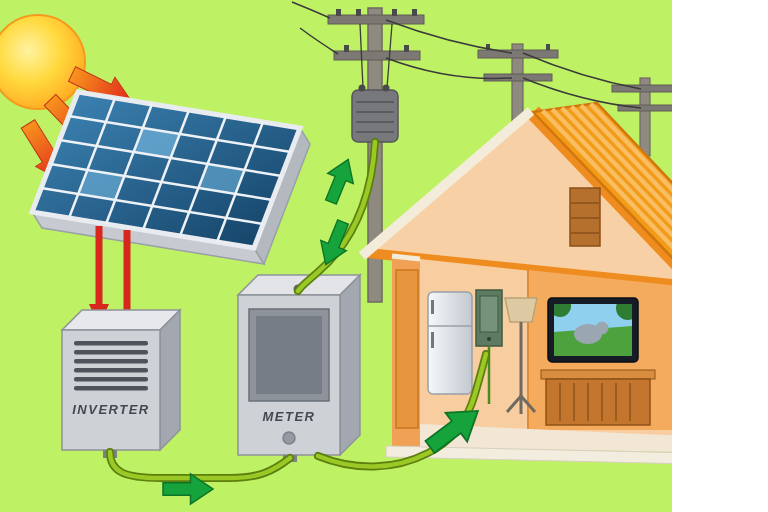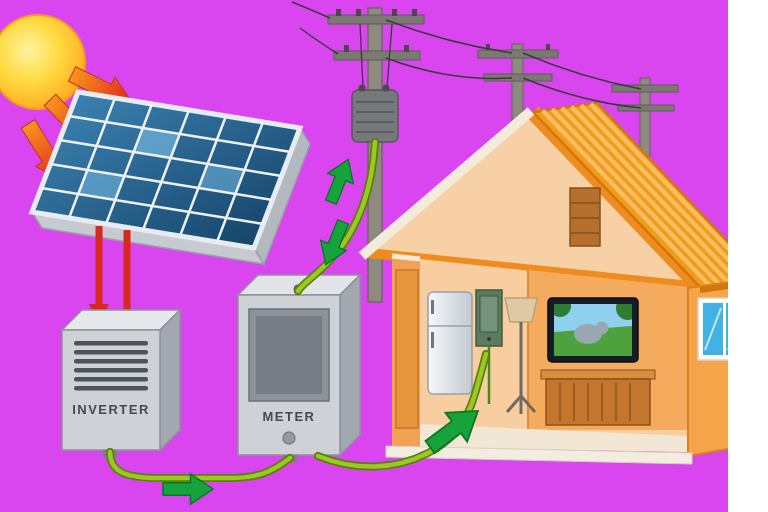--- a/index.html
+++ b/index.html
@@ -1,17 +1,17 @@
 <!DOCTYPE html>
 <html><head>
 <meta charset="utf-8">
 <style>
   html,body{margin:0;padding:0;background:#ffffff;}
-  .canvas{width:728px;height:512px;background:#d946ef;position:relative;overflow:hidden;
-          font-family:"Liberation Sans",sans-serif;}
+  .canvas{width:672px;height:512px;background:#bef264;position:relative;overflow:hidden;
+          font-family:"Liberation Sans",sans-serif;font-style:italic;}
   svg{display:block;}
   .box-label{font-family:"Liberation Sans",sans-serif;font-weight:700;font-size:13px;
              fill:#45494f;letter-spacing:1.5px;text-anchor:middle;}
 </style>
 </head>
 <body>
 
 <div class="canvas">
 <svg width="768" height="512" viewBox="0 0 768 512" xmlns="http://www.w3.org/2000/svg">
   <defs>

